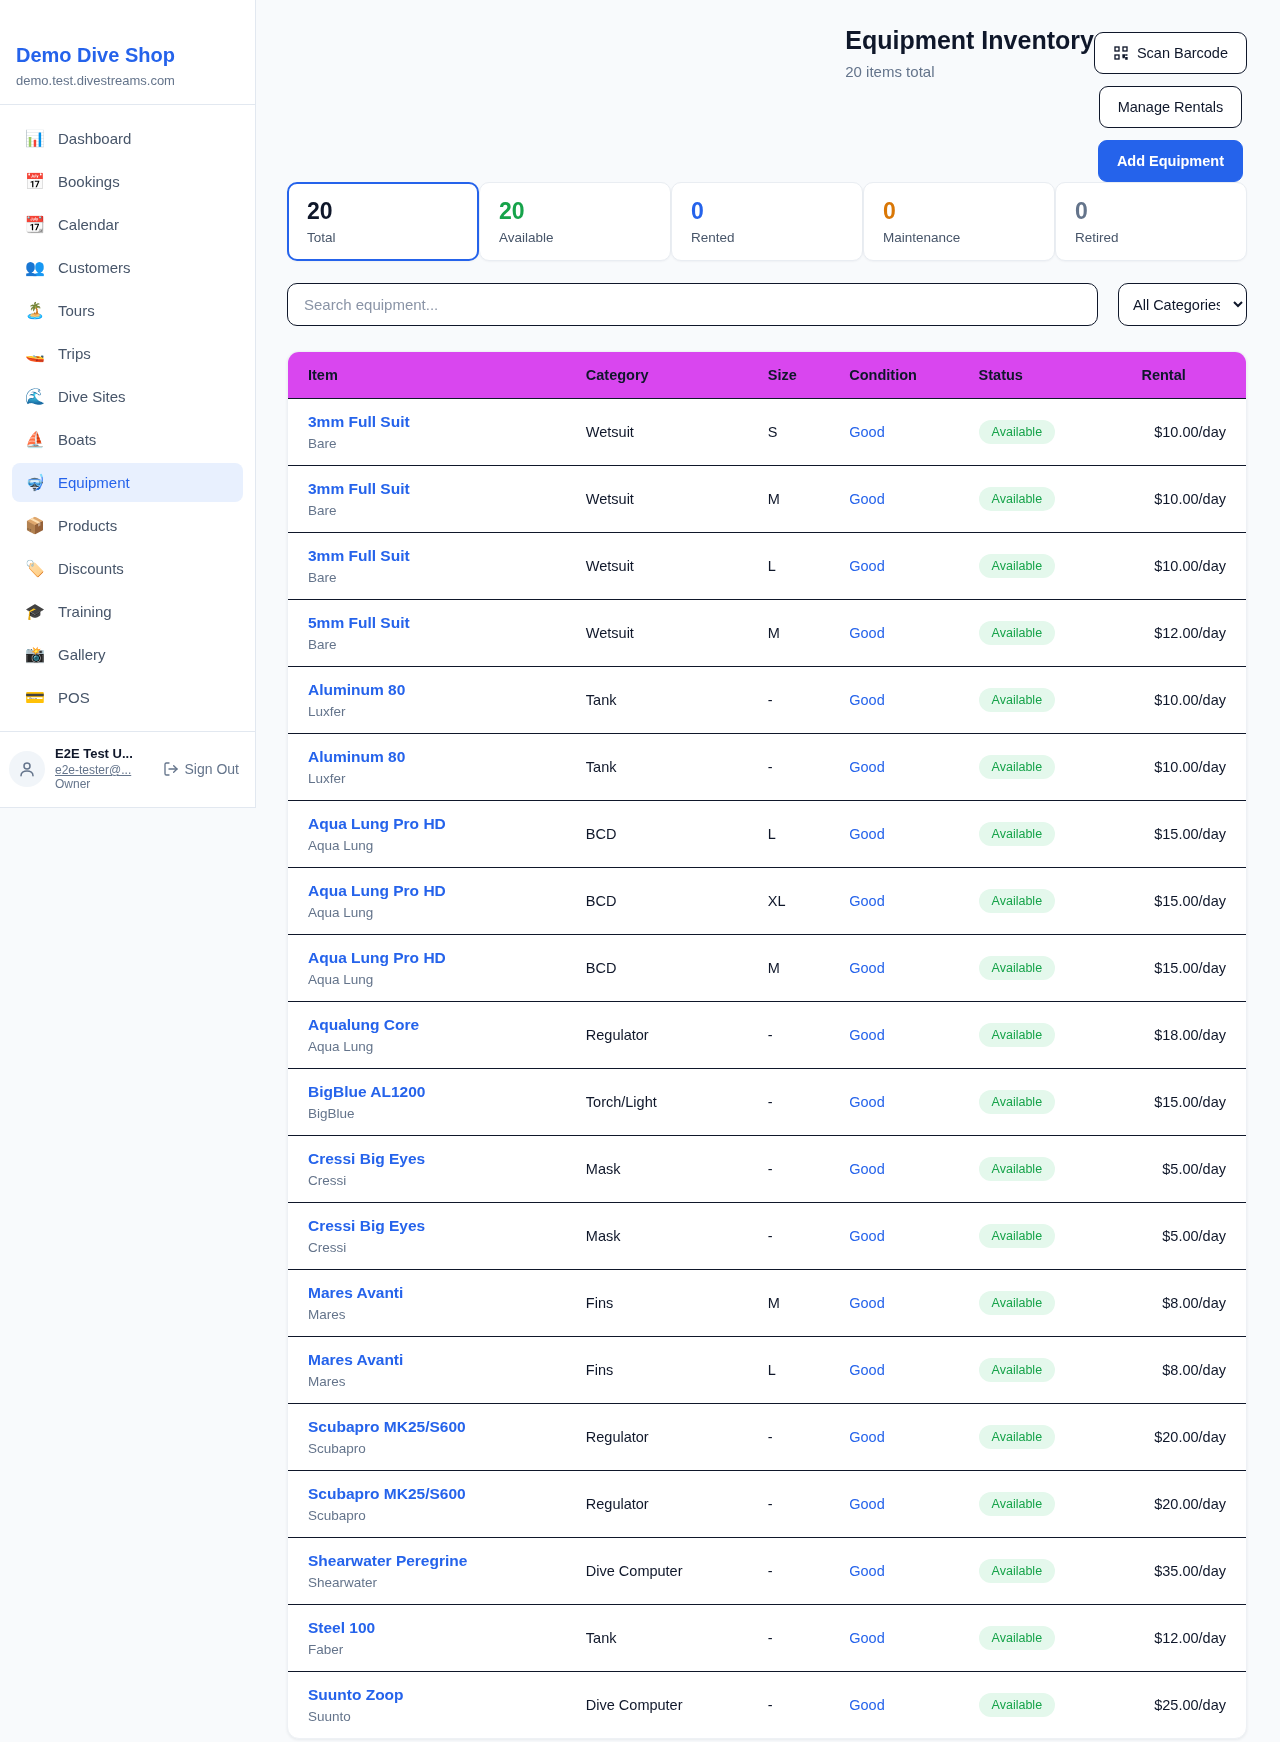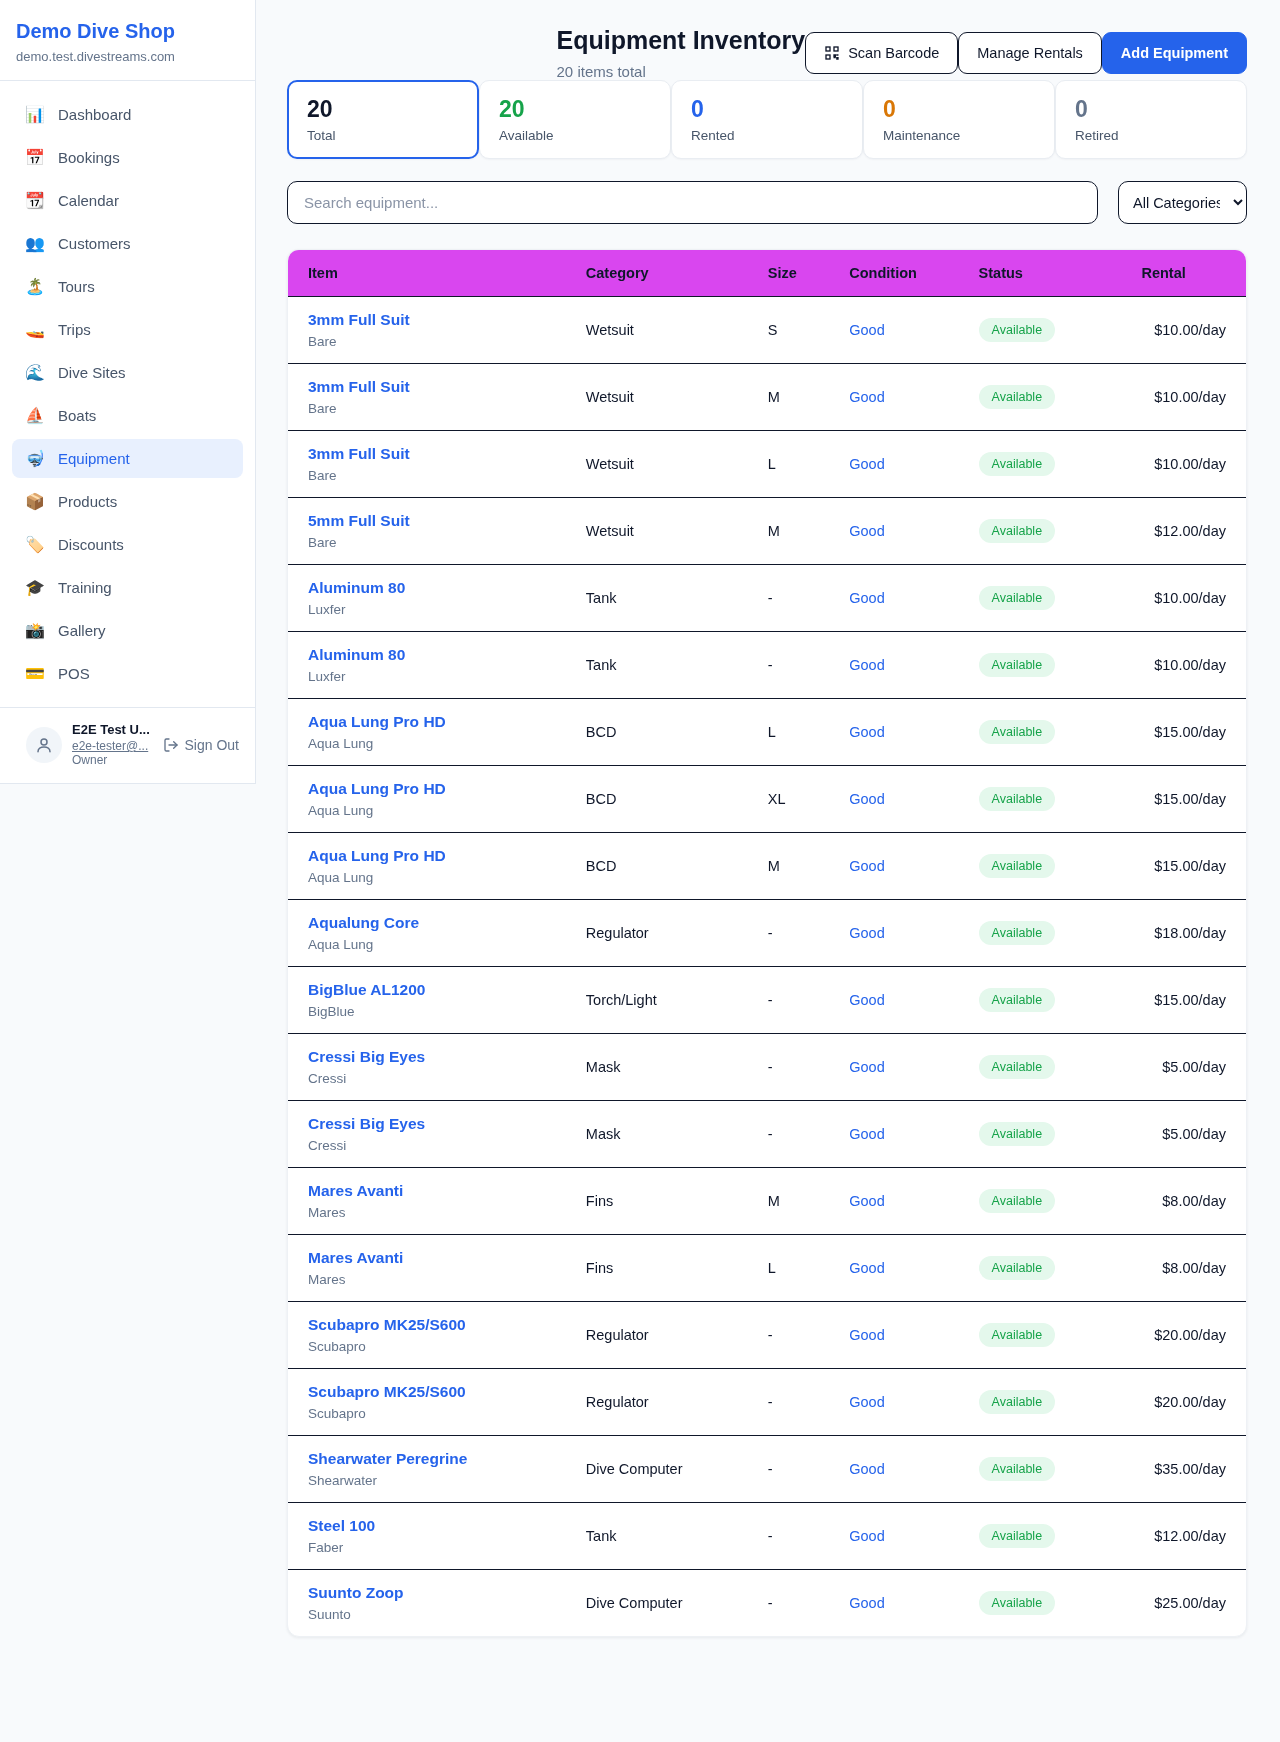--- a/index.html
+++ b/index.html
@@ -16,34 +16,34 @@
   
   .sidebar {
     width: 256px;
     flex: 0 0 256px;
     background: #ffffff;
     border-right: 1px solid #e2e8f0;
     border-bottom: 1px solid #e2e8f0;
     align-self: flex-start;
   }
   .shop-header { padding: 20px 16px 16px 16px; border-bottom: 1px solid #e2e8f0; }
-  .shop-name { color: #2563eb; font-size: 20px; font-weight: 700; margin-bottom: 6px; }
+  .shop-name { color: #2563eb; font-size: 20px; font-weight: 700; margin-bottom: 6px; margin-top: 24px; }
   .shop-domain { color: #64748b; font-size: 13px; }
   .nav { padding: 14px 12px 10px 12px; }
   .nav-item {
     display: flex; align-items: center; gap: 12px;
     padding: 10px 12px; margin-bottom: 4px;
     border-radius: 8px; cursor: pointer;
     color: #475569; font-size: 15px;
   }
   .nav-item.active { background: #e8f0fe; color: #2563eb; font-weight: 500; }
   .nav-icon { width: 22px; display: inline-flex; justify-content: center; font-size: 16px; }
   .user-section {
     border-top: 1px solid #e2e8f0;
-    padding: 14px 14px 16px 26px;
+    padding: 14px 14px 16px 9px;
     display: flex; align-items: center; gap: 10px;
   }
   .avatar {
     width: 36px; height: 36px; border-radius: 50%;
     background: #f1f5f9; flex: 0 0 36px;
     display: flex; align-items: center; justify-content: center;
   }
   .user-meta { flex: 1; min-width: 0; }
   .user-name { font-size: 13px; font-weight: 700; color: #0f172a; margin-bottom: 2px; white-space: nowrap; }
   .user-email { font-size: 12px; color: #64748b; margin-bottom: 0; white-space: nowrap; text-decoration: underline; }
@@ -53,21 +53,21 @@
     background: none; border: none; cursor: pointer;
     color: #64748b; font-size: 14px; font-family: inherit;
     white-space: nowrap; padding: 4px 2px;
   }
 
   
   .main { flex: 1; padding: 26px 33px 40px 31px; min-width: 0; }
   .page-header { display: flex; align-items: flex-start; justify-content: flex-end; }
   .page-title { font-size: 25px; font-weight: 700; color: #0f172a; margin-bottom: 8px; }
   .page-subtitle { font-size: 15px; color: #64748b; }
-  .header-actions { display: flex; gap: 0; align-items: center; padding-top: 6px; }
+  .header-actions { display: flex; gap: 12px; align-items: center; padding-top: 6px; flex-direction: column; }
   .btn {
     height: 42px; padding: 0 18px; border-radius: 9px;
     font-size: 14.5px; font-weight: 500; font-family: inherit;
     display: inline-flex; align-items: center; gap: 8px; cursor: pointer;
   }
   .btn-outline { background: #fff; border: 1px solid #0f172a; color: #0f172a; }
   .btn-primary { background: #2563eb; border: 1px solid #2563eb; color: #fff; font-weight: 600; }
 
   
   .stats { display: flex; gap: 0; }

